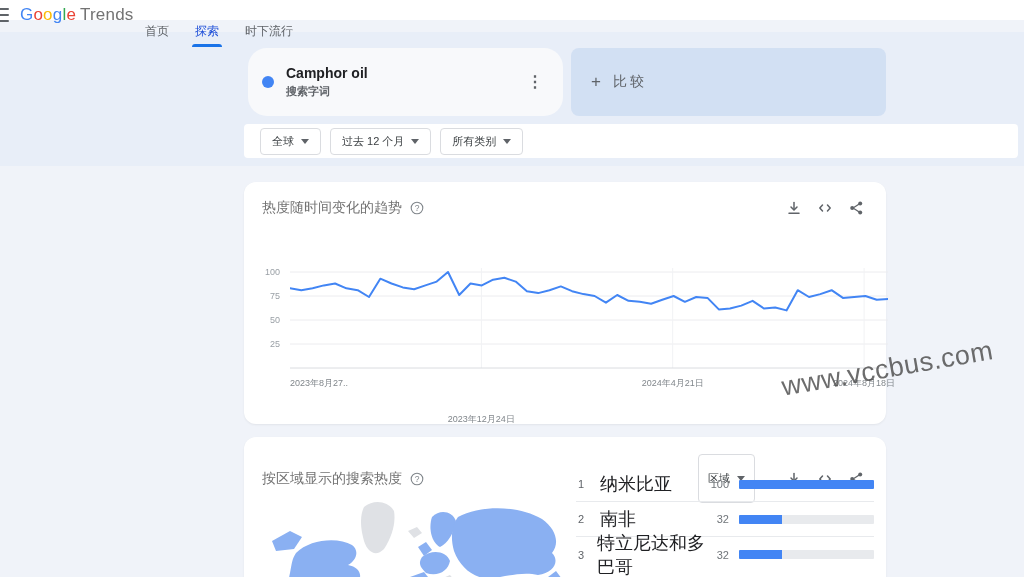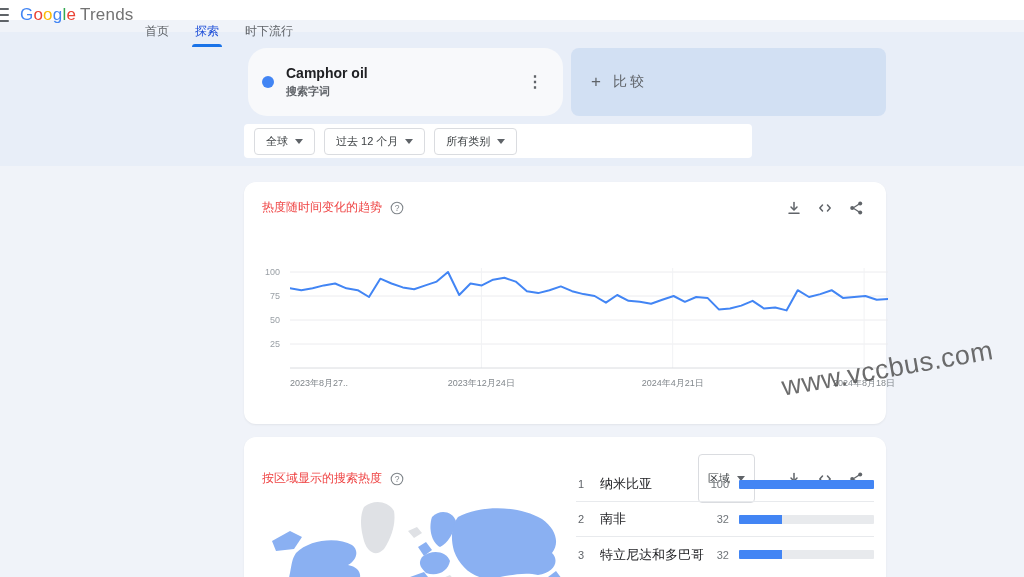--- a/index.html
+++ b/index.html
@@ -21,28 +21,28 @@
   
   .hero { position:absolute; left:0; top:32px; width:1024px; height:134px; background:#e8eef8; }
   .term-card { position:absolute; left:248px; top:16px; width:315px; height:68px; background:#f8f9fb; border-radius:19px; display:flex; align-items:center; padding:0 14px; cursor:pointer;font-weight:bold; }
   .dot { width:12px; height:12px; border-radius:50%; background:#4285f4; margin-right:12px; flex:none; }
   .term-title { font-size:14px; color:#202124; }
   .term-sub { font-size:11px; color:#5f6368; margin-top:3px; }
   .kebab { margin-left:auto; color:#5f6368; font-size:16px; line-height:1; padding:4px 6px; cursor:pointer; }
   .compare-card { position:absolute; left:571px; top:16px; width:315px; height:68px; background:#d2e0f3; border-radius:8px; display:flex; align-items:center; padding-left:20px; color:#5f6368; cursor:pointer; }
   .compare-plus { font-size:17px; margin-right:12px; }
   .compare-label { font-size:14px; letter-spacing:3px; }
-  .filter-bar { position:absolute; left:244px; top:92px; width:508px; height:34px; background:#fff; border-radius:4px; display:flex; align-items:center; gap:9px; padding-left:10px; }
+  .filter-bar { position:absolute; left:244px; top:92px; width:774px; height:34px; background:#fff; border-radius:4px; display:flex; align-items:center; gap:9px; padding-left:16px; }
   .chip { display:flex; align-items:center; gap:7px; border:1px solid #dadce0; border-radius:4px; background:#fff; padding:5px 11px; font-size:11px; color:#3c4043; cursor:pointer; white-space:nowrap; }
   .caret { width:0; height:0; border-left:4px solid transparent; border-right:4px solid transparent; border-top:5px solid #5f6368; }
 
   
   .card { position:absolute; left:244px; width:642px; background:#fff; border-radius:12px; box-shadow:0 1px 2px rgba(60,64,67,.08); }
   .card-head { display:flex; align-items:center; padding:17px 22px 0 18px; }
-  .card-title { font-size:12px; color:#ef4444; }
+  .card-title { font-size:14px; color:#737373; }
   .help-icon { margin-left:8px; display:flex; cursor:pointer; }
   .card-actions { margin-left:auto; display:flex; align-items:center; gap:15px; }
   .icon-btn { display:flex; cursor:pointer; }
 
   .chart-card { top:182px; height:242px; }
   .chart-wrap { position:absolute; left:14px; top:80px; width:618px; }
   .y-col { position:absolute; left:0; top:0; width:24px; height:112px; }
   .y-col span { position:absolute; right:2px; font-size:9px; color:#9aa0a6; }
   #trend-svg { position:absolute; left:32px; top:0; width:598px; height:118px; }
   #trend-svg line.grid { stroke:#ececef; stroke-width:1; }
@@ -51,21 +51,21 @@
   .x-labels { position:absolute; left:32px; top:115px; width:598px; height:14px; }
   .x-labels span { position:absolute; font-size:9px; color:#80868b; white-space:nowrap; }
 
   .region-card { top:437px; height:260px; }
   .region-chip { display:flex; align-items:center; gap:7px; border:1px solid #dadce0; border-radius:4px; padding:16px 9px; font-size:11px; color:#3c4043; cursor:pointer; margin-right:16px; }
   .map-box { position:absolute; left:16px; top:40px; width:312px; height:210px; }
   .region-list { position:absolute; left:332px; right:12px; top:30px; }
   .region-row { display:flex; align-items:center; height:35px; border-bottom:1px solid #e8eaed; cursor:pointer; }
   .region-row:last-child { border-bottom:none; }
   .r-rank { width:20px; font-size:11px; color:#5f6368; text-align:left; padding-left:2px; }
-  .r-name { font-size:13px; color:#202124; margin-left:4px; }
+  .r-name { font-size:18px; color:#202124; margin-left:4px; }
   .r-val { margin-left:auto; font-size:11px; color:#70757a; margin-right:10px; }
   .r-bar { width:135px; height:9px; background:#e8eaed; border-radius:1px; overflow:hidden; flex:none; }
   .r-fill { height:100%; background:#4285f4; }
 
   
   .watermark { position:absolute; left:782px; top:372px; font-size:27px; color:#4d4d4d; opacity:.82; letter-spacing:.5px; white-space:nowrap; transform:rotate(-10deg); transform-origin:0 50%; z-index:50; pointer-events:none; }
 </style>
 </head>
 <body>
 
@@ -173,21 +173,21 @@
           <line class="grid" x1="0" y1="58" x2="598" y2="58"></line>
           <line class="grid" x1="0" y1="82" x2="598" y2="82"></line>
           <line class="gridv" x1="191.4" y1="6" x2="191.4" y2="106"></line>
           <line class="gridv" x1="382.7" y1="6" x2="382.7" y2="106"></line>
           <line class="gridv" x1="574.1" y1="6" x2="574.1" y2="106"></line>
           <line class="axis" x1="0" y1="106" x2="598" y2="106"></line>
           <polyline points="0.0,26.3 11.3,28.2 22.6,26.3 33.8,23.4 45.1,21.5 56.4,26.3 67.7,28.2 79.0,35.0 90.3,16.7 101.5,21.5 112.8,25.4 124.1,27.3 135.4,23.4 146.7,19.6 158.0,10.0 169.2,33.0 180.5,21.5 191.8,23.4 203.1,17.7 214.4,15.8 225.7,19.6 236.9,29.2 248.2,31.1 259.5,28.2 270.8,24.4 282.1,29.2 293.4,32.1 304.6,34.0 315.9,40.7 327.2,33.0 338.5,38.8 349.8,39.8 361.1,41.7 372.3,37.8 383.6,34.0 394.9,39.8 406.2,35.0 417.5,35.9 428.8,47.4 440.0,46.5 451.3,43.6 462.6,38.8 473.9,46.5 485.2,45.5 496.5,48.4 507.7,28.2 519.0,35.0 530.3,32.1 541.6,28.2 552.9,35.9 564.2,35.0 575.4,34.0 586.7,37.8 598.0,36.9" fill="none" stroke="#4285f4" stroke-width="2" stroke-linejoin="round" stroke-linecap="round"></polyline>
         </svg>
       <div class="x-labels" id="x-labels">
           <span style="left: 0px;">2023年8月27..</span>
-          <span style="left: 32%; transform: translateX(-50%);">2023年12月24日</span>
+          <span style="left: 32%; transform: translateX(-50%); margin-top: 36px;">2023年12月24日</span>
           <span style="left: 64%; transform: translateX(-50%);">2024年4月21日</span>
           <span style="left: 96%; transform: translateX(-50%);">2024年8月18日</span>
         </div>
     </div>
   </section>
 
   <section class="card region-card">
     <div class="card-head">
       <span class="card-title">按区域显示的搜索热度</span>
       <span class="help-icon">

